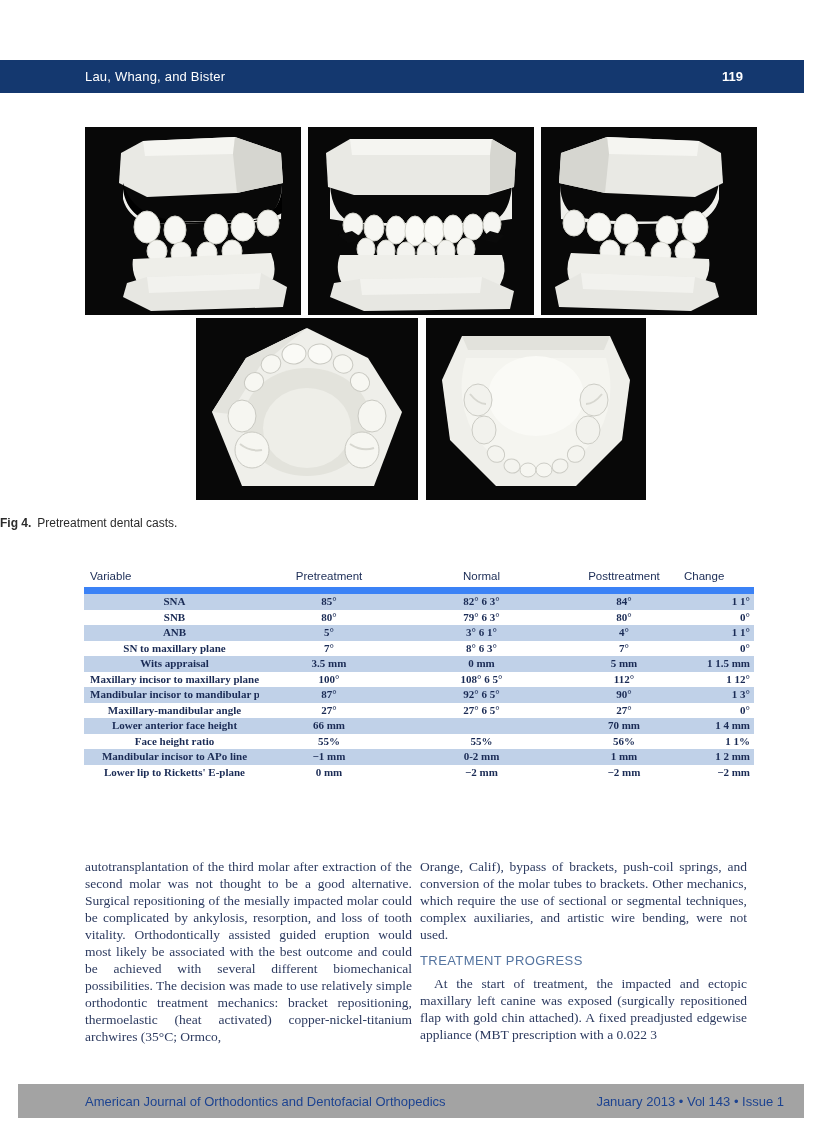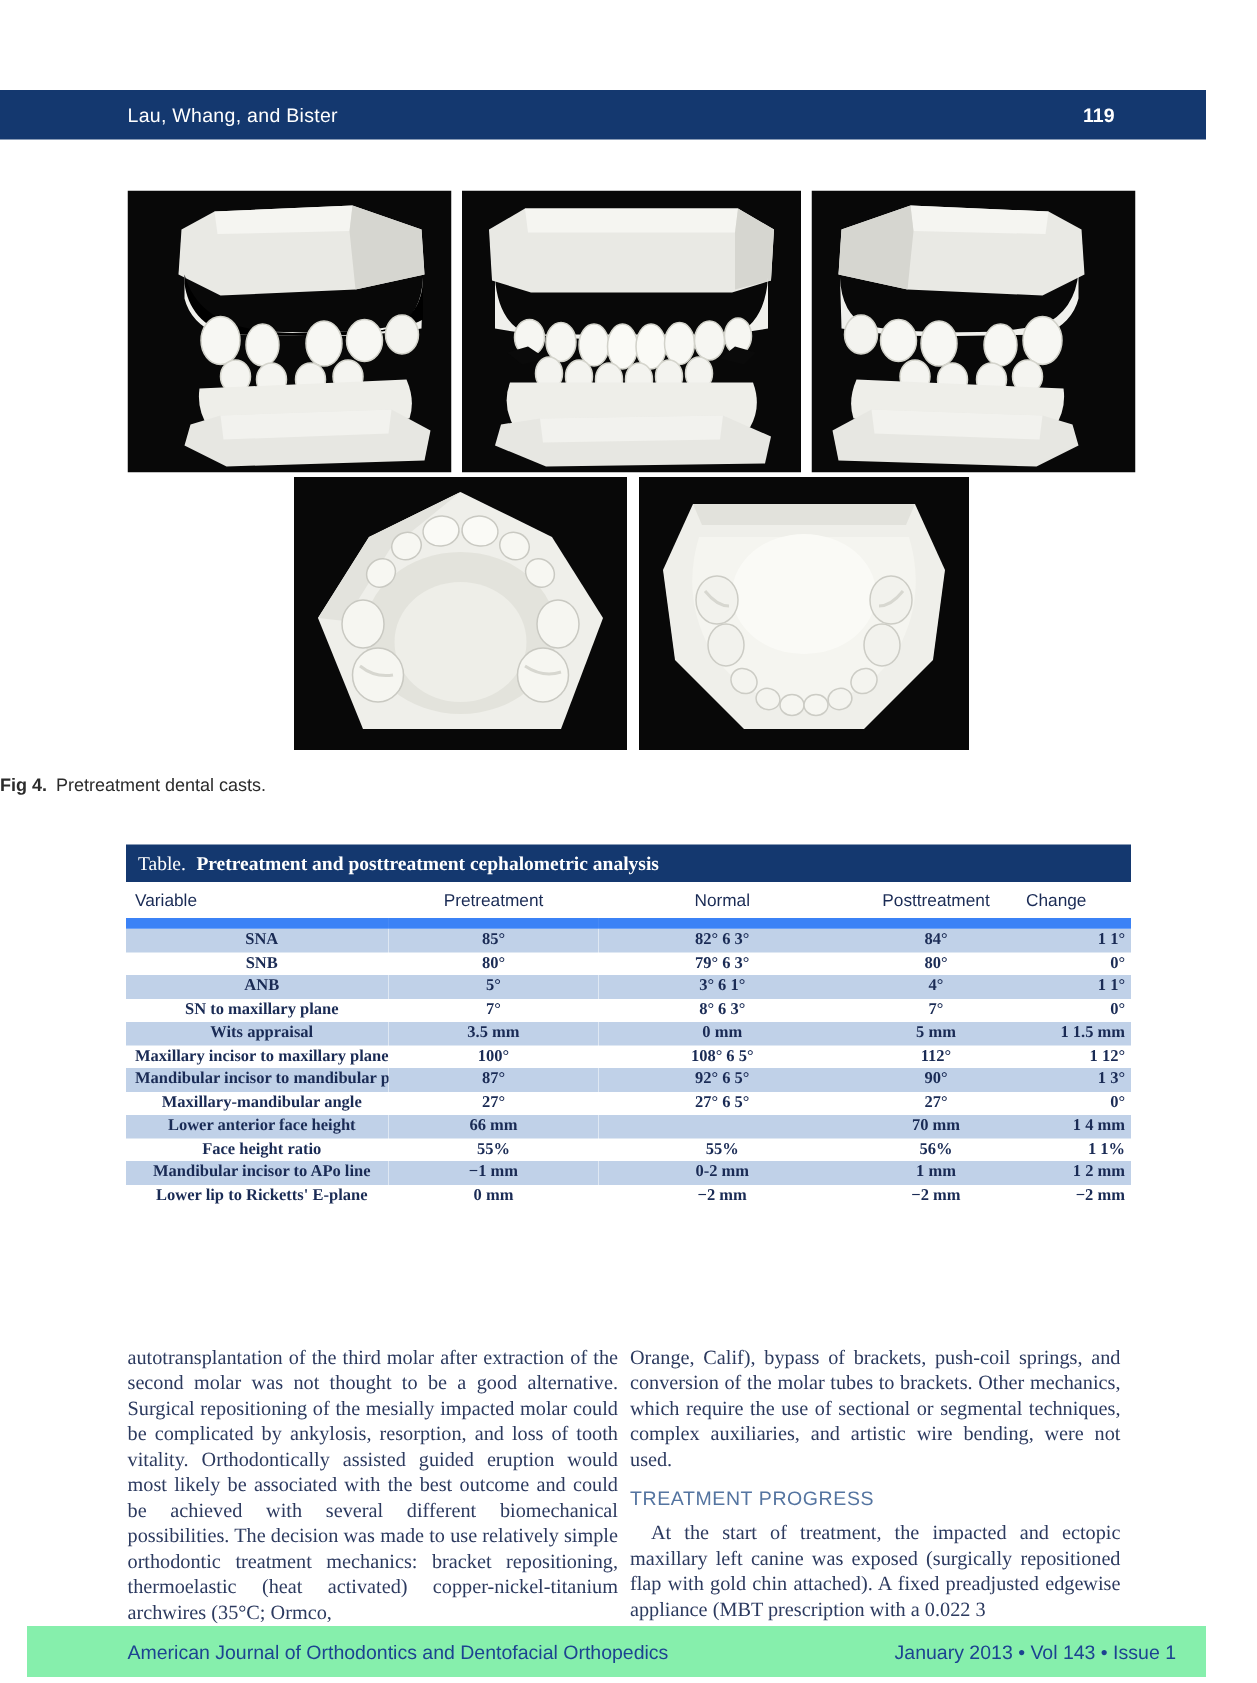--- a/index.html
+++ b/index.html
@@ -41,30 +41,30 @@
   table.ceph th:nth-child(2),table.ceph th:nth-child(3),table.ceph th:nth-child(4){text-align:center;}
   table.ceph th:last-child{text-align:left;padding-right:4px;}
   table.ceph td{font-family:"Liberation Serif",serif;font-weight:bold;font-size:11px;
                 color:#1a2b55;height:15.5px;line-height:1;padding:0;white-space:nowrap;overflow:hidden;}
   table.ceph td:first-child{text-align:center;padding-left:6px;}
   table.ceph td:nth-child(2),table.ceph td:nth-child(3),table.ceph td:nth-child(4){text-align:center;}
   table.ceph td:last-child{text-align:right;padding-right:4px;}
   table.ceph tbody tr:nth-child(odd){background:#c0d1e8;}
 
   
-  .body-text{position:absolute;top:896px;left:85px;width:670px;display:flex;gap:8px;
+  .body-text{position:absolute;top:858px;left:85px;width:670px;display:flex;gap:8px;
              font-family:"Liberation Serif",serif;font-size:13.5px;line-height:17px;color:#2c3a5f;}
   .col{width:327px;text-align:justify;}
   .col p{margin:0;}
   .section-heading{font-family:"Liberation Sans",sans-serif;font-size:13px;color:#5474a0;
                    letter-spacing:.4px;margin:9px 0 6px 0;text-align:left;}
   .indent{ text-indent:14px;}
 
   
-  .footer-bar{position:absolute;top:1084px;left:18px;width:820px;height:34px;background:#86efac;
+  .footer-bar{position:absolute;top:1084px;left:18px;width:820px;height:34px;background:#a3a3a3;
               display:flex;align-items:center;color:#1c4391;font-size:13px;}
   .footer-journal{margin-left:67px;}
   .footer-issue{margin-left:auto;margin-right:54px;}
 </style>
 </head>
 <body>
 
 <div class="page">
 
   <div class="header-bar">
@@ -196,24 +196,20 @@
         </svg>
       </div>
     </div>
   </div>
 
   <div class="fig-caption">
     <span class="cap-label">Fig 4.</span><span>Pretreatment dental casts.</span>
   </div>
 
   <div class="table-area">
-    <div class="table-title-bar">
-      <span class="tl">Table.</span>
-      <span class="tt">Pretreatment and posttreatment cephalometric analysis</span>
-    </div>
     <table class="ceph">
       <colgroup>
         <col class="c-var">
           <col class="c-pre">
           <col class="c-nor">
           <col class="c-pos">
           <col class="c-chg">
       </colgroup>
       <thead>
         <tr>

